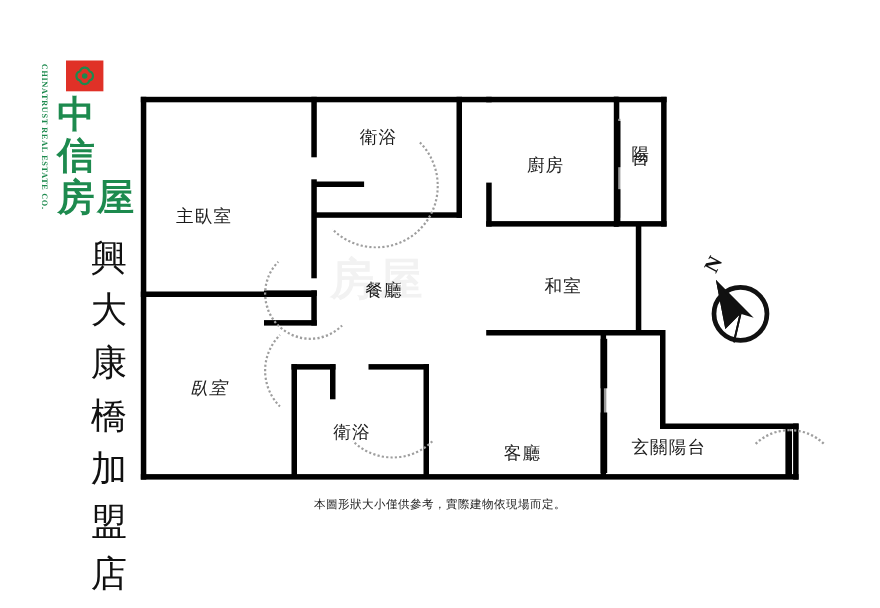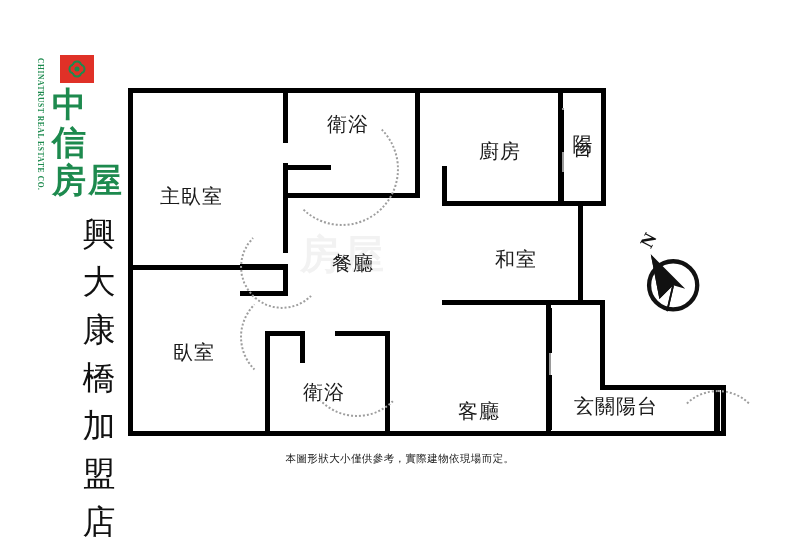--- a/index.html
+++ b/index.html
@@ -109,21 +109,21 @@
   }
   .arc {
     position: absolute;
     border: 2px dotted #9e9e9e;
     border-radius: 50%;
     background: transparent;
   }
   .label {
     position: absolute;
     color: #1a1a1a;
-    font-size: 20px;
+    font-size: 16px;
     line-height: 19px;
     font-family: "DejaVu Sans", "Liberation Sans", sans-serif;
     white-space: nowrap;
     letter-spacing: 1px;
   }
   .label.vert {
     writing-mode: vertical-rl;
     text-orientation: upright;
     letter-spacing: 2px;
     white-space: nowrap;
@@ -290,25 +290,25 @@
 
     <div class="arc" style="left:672px; top:390px; width:88px; height:88px;
                 border-color: #9e9e9e transparent transparent transparent;"></div>
 
     <div class="label" style="left:160px; top:187px;">主臥室</div>
 
     <div class="label" style="left:327px; top:115px;">衛浴</div>
 
     <div class="label" style="left:332px; top:254px;">餐廳</div>
 
-    <div class="label" style="left:173px; top:343px;">臥室</div>
+    <div class="label" style="left:173px; top:343px;font-style:italic;">臥室</div>
 
     <div class="label" style="left:303px; top:383px;">衛浴</div>
 
-    <div class="label" style="left:479px; top:142px;">廚房</div>
+    <div class="label" style="left:479px; top:142px;font-family:Liberation Mono, monospace;">廚房</div>
 
     <div class="label vert" style="left:573px; top:120px;">陽台</div>
 
     <div class="label" style="left:495px; top:250px;">和室</div>
 
     <div class="label" style="left:458px; top:366px;margin-top:36px;">客廳</div>
 
     <div class="label" style="left:574px; top:397px;">玄關陽台</div>
 
     <div id="compass">

